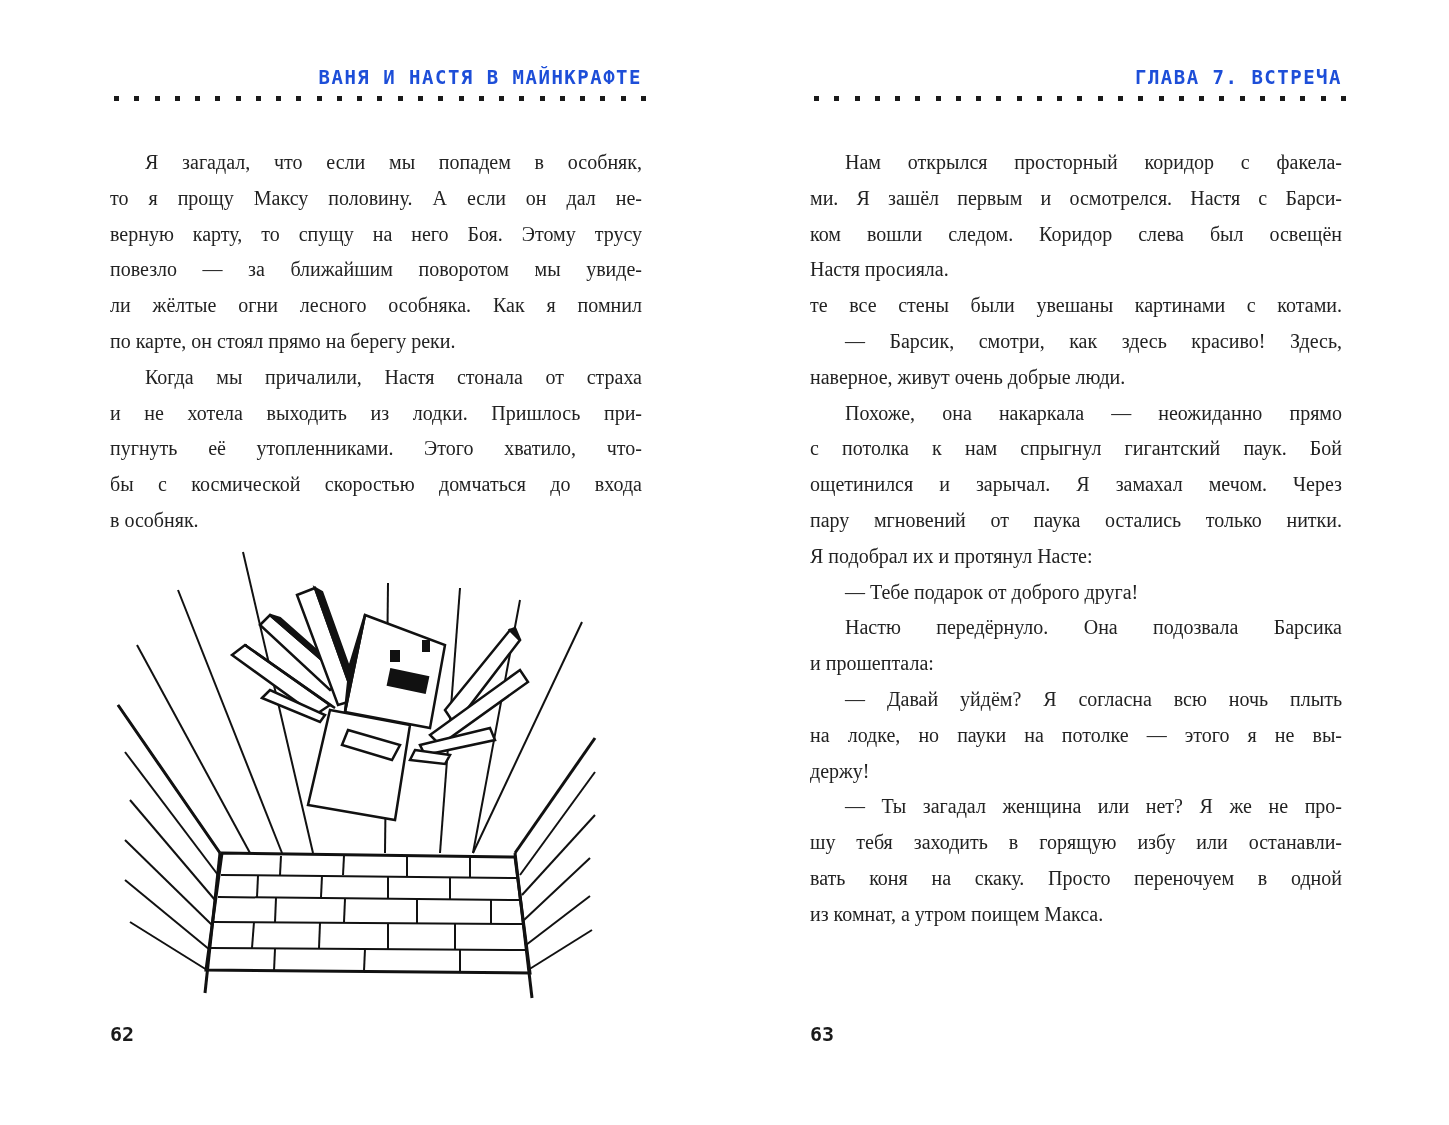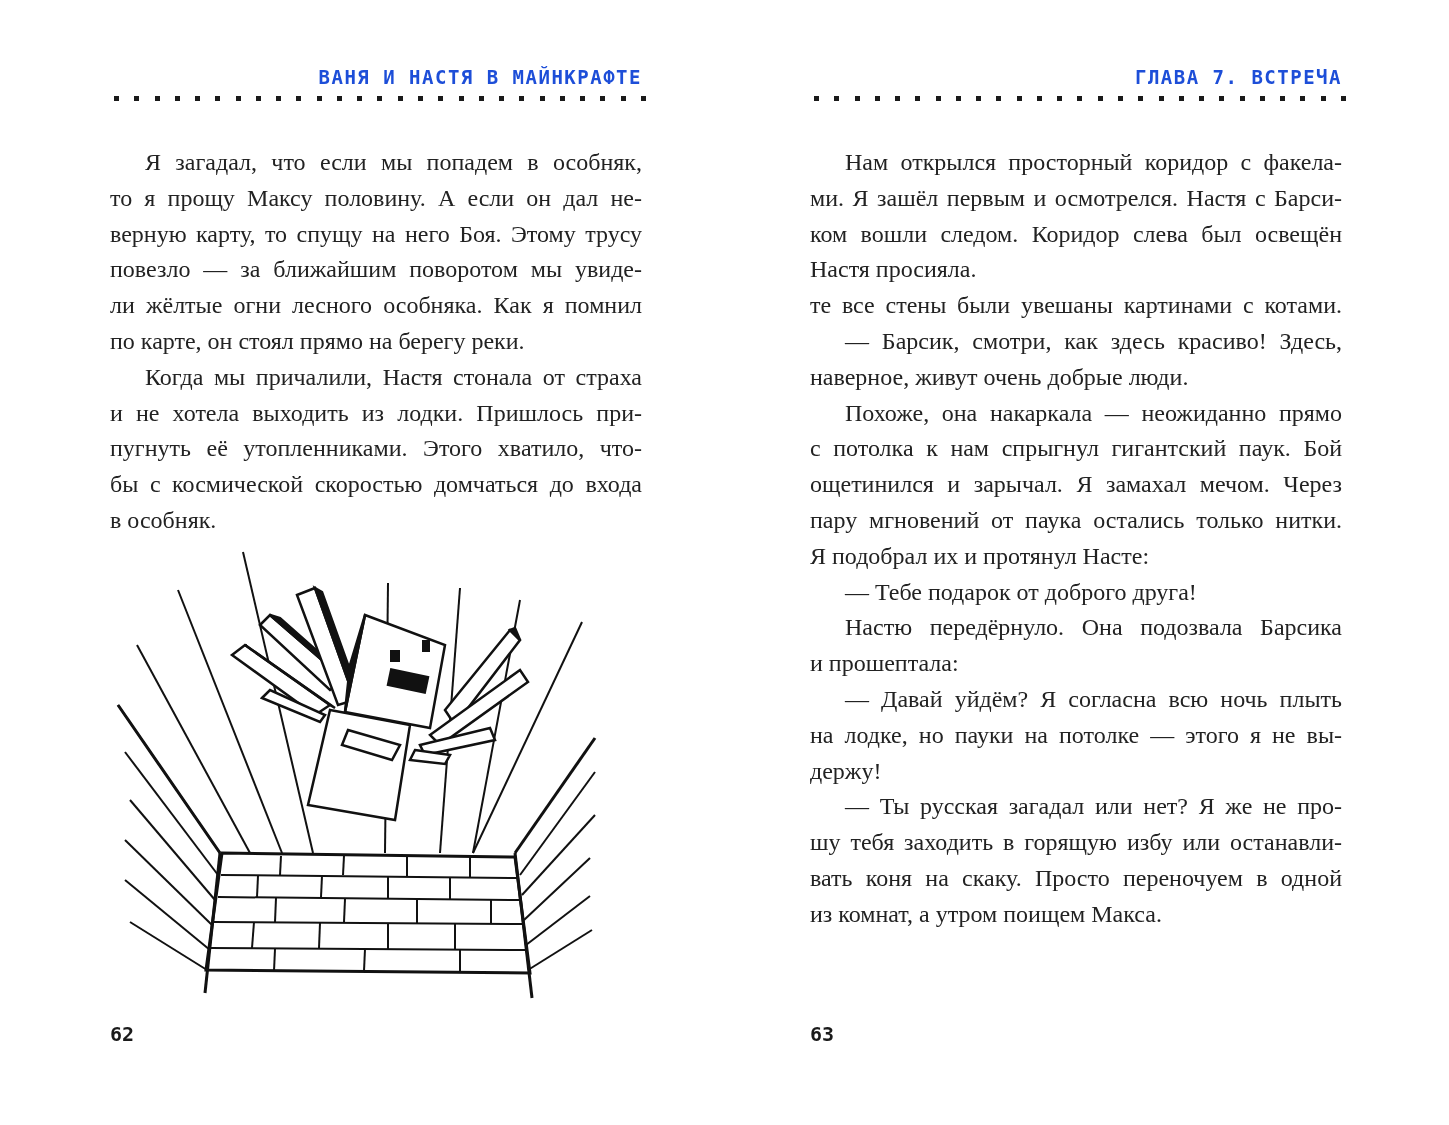--- a/index.html
+++ b/index.html
@@ -13,21 +13,21 @@
     letter-spacing:1.5px; color:#1d4ed8; text-transform:uppercase;
   }
   .dots {
     position:absolute; top:96px; left:4px; width:100%; height:6px;
     background-image: radial-gradient(square, #111 0, #111 0);
     display:flex; justify-content:space-between;
   }
   .dots i { display:block; width:5px; height:5px; background:#1a1a1a; }
   .body-text {
     position:absolute; top:145px; left:0; width:532px;
-    font-family:"Liberation Serif", serif; font-size:24px; line-height:35.8px;
+    font-family:"Liberation Serif", serif; font-size:20px; line-height:35.8px;
     text-align:justify; color:#222;
   }
   .body-text p { margin:0; text-indent:35px; text-align:justify; }
   .body-text .line { display:block; text-align:justify; text-align-last:justify; white-space:nowrap; }
   .body-text .line.last { text-align-last:left; }
   .folio {
     position:absolute; top:1022px; left:0; width:100%; text-align:left;
     font-family:"DejaVu Sans Mono", monospace; font-weight:bold; font-size:20px; color:#1a1a1a;
   }
   .illustration { position:absolute; left:0; top:550px; width:560px; height:460px; }
@@ -226,21 +226,21 @@
     <p>
       <span class="line" style="text-indent: 35px;">Настю передёрнуло. Она подозвала Барсика</span>
       <span class="line last" style="text-indent:0">и прошептала:</span>
     </p>
     <p>
       <span class="line" style="text-indent: 35px;">— Давай уйдём? Я согласна всю ночь плыть</span>
       <span class="line" style="text-indent:0">на лодке, но пауки на потолке — этого я не вы-</span>
       <span class="line last" style="text-indent:0">держу!</span>
     </p>
     <p>
-      <span class="line" style="text-indent: 35px;">— Ты русская загадал или нет? Я же не про-</span>
+      <span class="line" style="text-indent: 35px;">— Ты загадал женщина или нет? Я же не про-</span>
       <span class="line" style="text-indent:0">шу тебя заходить в горящую избу или останавли-</span>
       <span class="line" style="text-indent:0">вать коня на скаку. Просто переночуем в одной</span>
       <span class="line last" style="text-indent:0">из комнат, а утром поищем Макса.</span>
     </p>
   </div>
 
   <div class="folio">63</div>
 </div>
 
 </body></html>

